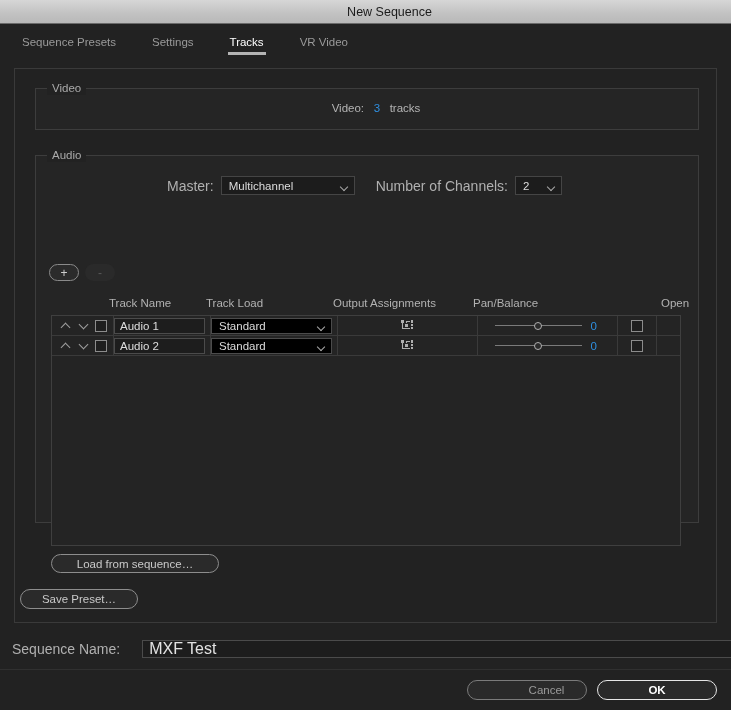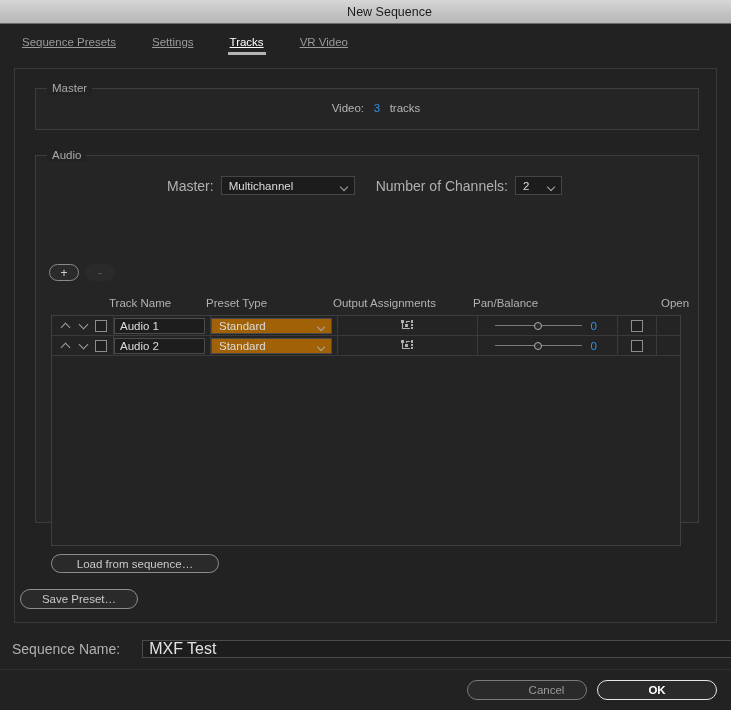--- a/index.html
+++ b/index.html
@@ -39,21 +39,20 @@
     box-sizing: border-box;
   }
   .tab {
     padding: 0 0 6px 0;
     margin-right: 36px;
     color: #9a9a9a;
     font-size: 11.5px;
     position: relative;
     cursor: default;
     line-height: 13px;
-    text-decoration: underline;
   }
   .tab.active {
     color: #ffffff;
   }
   .tab.active::after {
     content: "";
     position: absolute;
     left: -2px;
     right: -2px;
     bottom: 0;
@@ -283,21 +282,21 @@
     font-size: 11.5px;
     padding: 0 0 0 5px;
     box-sizing: border-box;
     outline: none;
   }
   .c-type { width: 127px; }
   .type-select {
     width: 121px;
     height: 16px;
     font-size: 11.5px;
-    background: #a16207;
+    background: #000000;
     border: 1px solid #4b4b4b;
   }
   .c-out {
     width: 140px;
     justify-content: center;
   }
   .c-pan {
     width: 140px;
     justify-content: center;
     gap: 9px;
@@ -445,21 +444,21 @@
     <span>Tracks</span>
   </div>
   <div class="tab">
     <span>VR Video</span>
   </div>
 </div>
 
 <div class="content-panel">
 
   <div class="group" id="video-group">
-    <div class="group-label">Master</div>
+    <div class="group-label">Video</div>
     <div class="video-line">
       <span>Video:</span>
       <span>&nbsp;</span>
       <span class="blue-val">3</span>
       <span>&nbsp;</span>
       <span>tracks</span>
     </div>
   </div>
 
   <div class="group" id="audio-group">
@@ -484,21 +483,21 @@
         <span>+</span>
       </div>
       <div class="gap"></div>
       <div class="round-btn disabled">
         <span>-</span>
       </div>
     </div>
 
     <div class="table-headers">
       <span class="th-name">Track Name</span>
-      <span class="th-type">Preset Type</span>
+      <span class="th-type">Track Load</span>
       <span class="th-out">Output Assignments</span>
       <span class="th-pan">Pan/Balance</span>
       <span class="th-open">Open</span>
     </div>
 
     <div class="track-panel">
 
       <div class="track-row">
         <div class="cell c-move">
           <span class="chev-btn up"></span>

